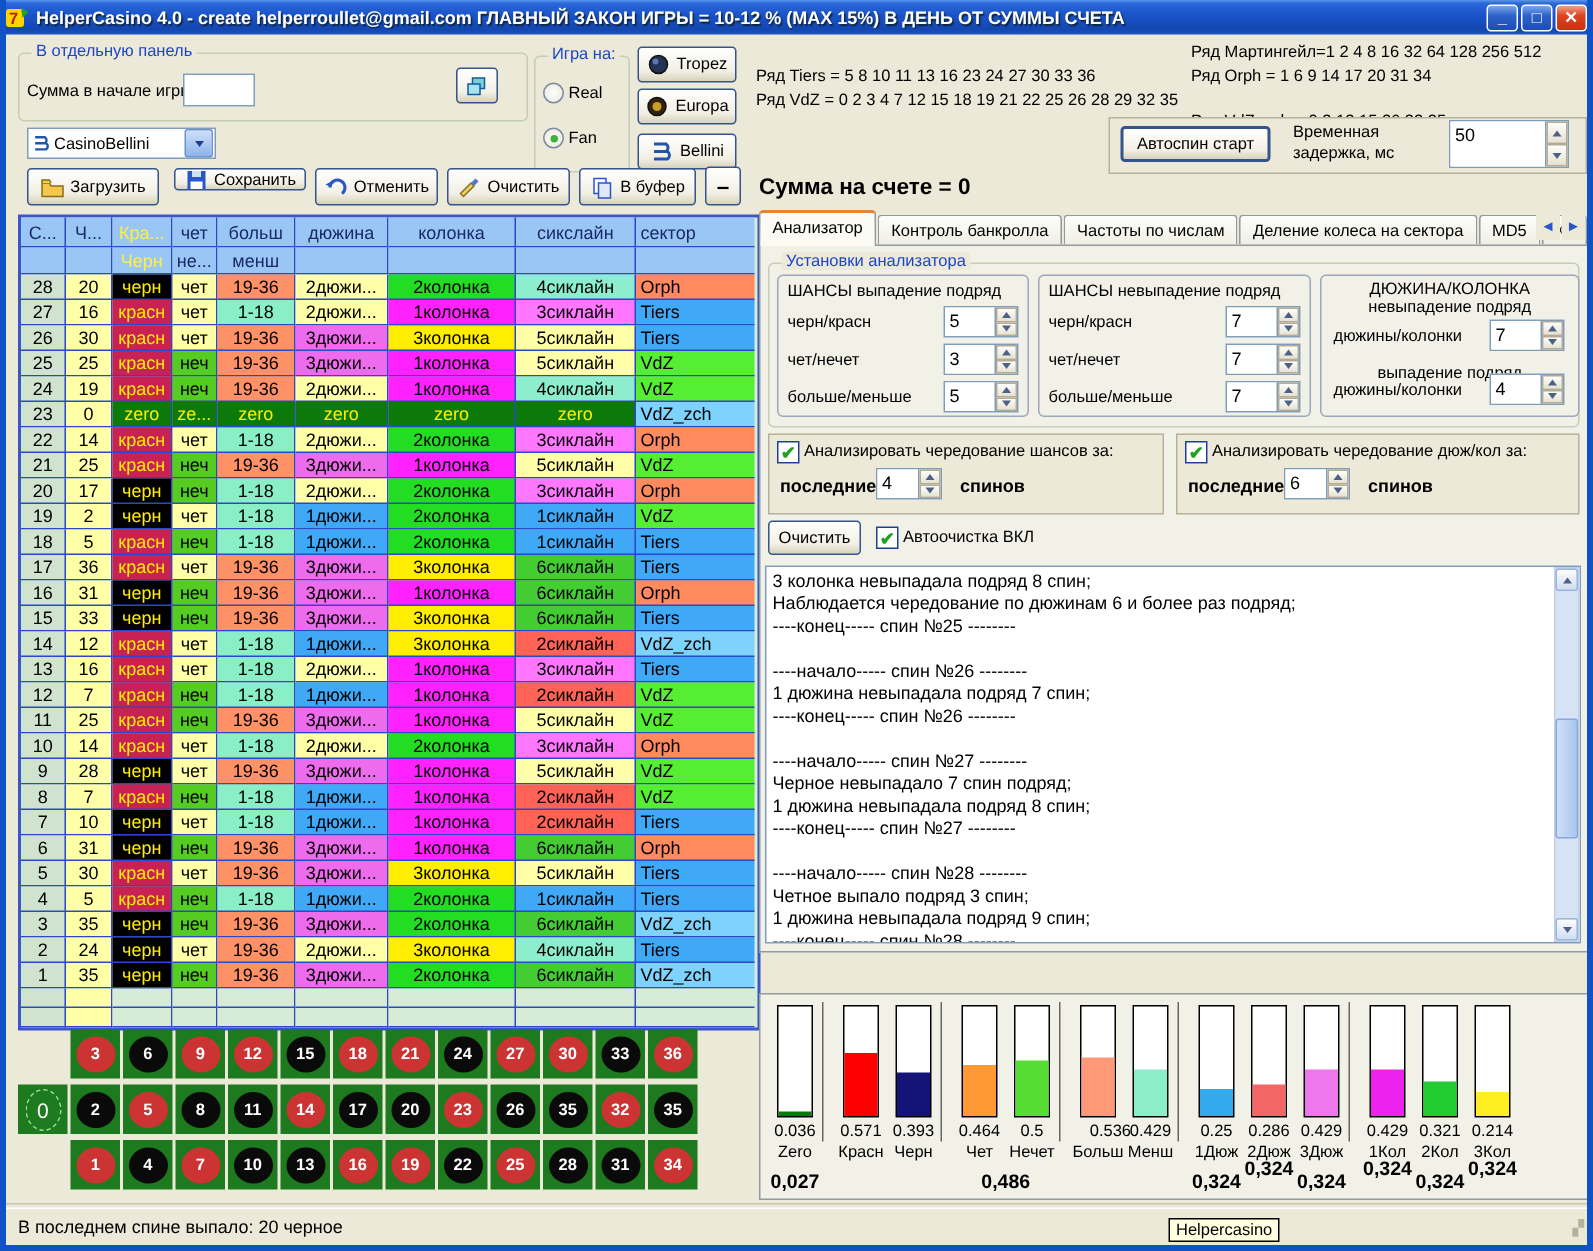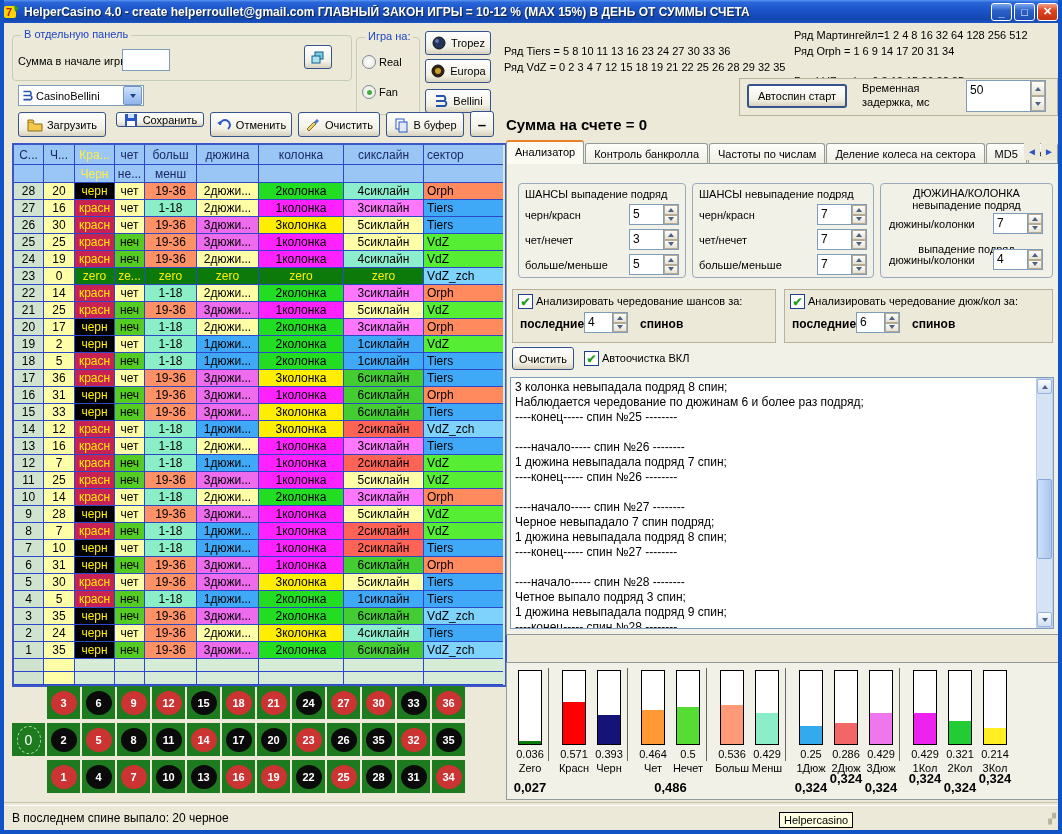--- a/index.html
+++ b/index.html
@@ -713,20 +713,23 @@
       </div>
 
     <div style="position:absolute;left:502px;top:117px;width:552px;height:24px;white-space:nowrap;overflow:hidden;">
       <span class="tab active">Анализатор</span><span class="tab">Контроль банкролла</span><span class="tab">Частоты по числам</span><span class="tab">Деление колеса на сектора</span><span class="tab">MD5</span><span class="tab">Ко</span>
     </div>
     <span style="position:absolute;left:1020px;top:119px;width:16px;height:18px;background:#ece9d8;display:flex;align-items:center;justify-content:center;color:#2a56c8;font-size:10px;">◄</span>
     <span style="position:absolute;left:1037px;top:119px;width:16px;height:18px;background:#ece9d8;display:flex;align-items:center;justify-content:center;color:#2a56c8;font-size:10px;">►</span>
 
     <div class="panel" style="left:502px;top:140px;width:551px;height:470px;background:#f2f1e8;"></div>
 
+    <div class="gbox" style="left:508px;top:152px;width:539px;height:108px;">
+      <span class="cap">Установки анализатора</span>
+    </div>
 
     <div class="gbox" style="left:514px;top:160px;width:166px;height:93px;border-color:#9aa8bc;">
       <div style="font-size:11px;padding:4px 0 0 6px;">ШАНСЫ выпадение подряд</div>
       <div id="appear-rows">
           <div style="display: flex; align-items: center; margin: 4px 6px 0px; height: 21px;">
             <div style="font-size: 11px; flex: 1 1 0%;">черн/красн</div>
             <div class="spin" style="position: relative; width: 50px; height: 21px; flex: 0 0 auto;">
               <div class="val">5</div>
               <div class="spinbtns">
                 <div class="sb">
@@ -940,21 +943,21 @@
         <div class="bar" style="left: 166px; top: 2px;">
           <div class="fill" style="height: 37px; background: rgb(85, 221, 51);"></div>
         </div>
         <div class="bval" style="left: 156px; top: 80px;">0.5</div>
         <div class="bname" style="left: 154px; top: 94px;">Нечет</div>
         <div class="bref" style="left: 134.5px; top: 112px;">0,486</div>
         <div class="bdiv" style="left: 196px; top: 0px; height: 93px;"></div>
         <div class="bar" style="left: 210px; top: 2px;">
           <div class="fill" style="height: 39px; background: rgb(255, 153, 119);"></div>
         </div>
-        <div class="bval" style="left: 200px; top: 80px;">0.536</div>
+        <div class="bval" style="left: 200px; top: 80px; text-align: right;">0.536</div>
         <div class="bname" style="left: 198px; top: 94px;">Больш</div>
         <div class="bar" style="left: 245px; top: 2px;">
           <div class="fill" style="height: 31px; background: rgb(140, 238, 200);"></div>
         </div>
         <div class="bval" style="left: 235px; top: 80px;">0.429</div>
         <div class="bname" style="left: 233px; top: 94px;">Менш</div>
         <div class="bdiv" style="left: 275px; top: 0px; height: 93px;"></div>
         <div class="bar" style="left: 289px; top: 2px;">
           <div class="fill" style="height: 18px; background: rgb(51, 170, 238);"></div>
         </div>

